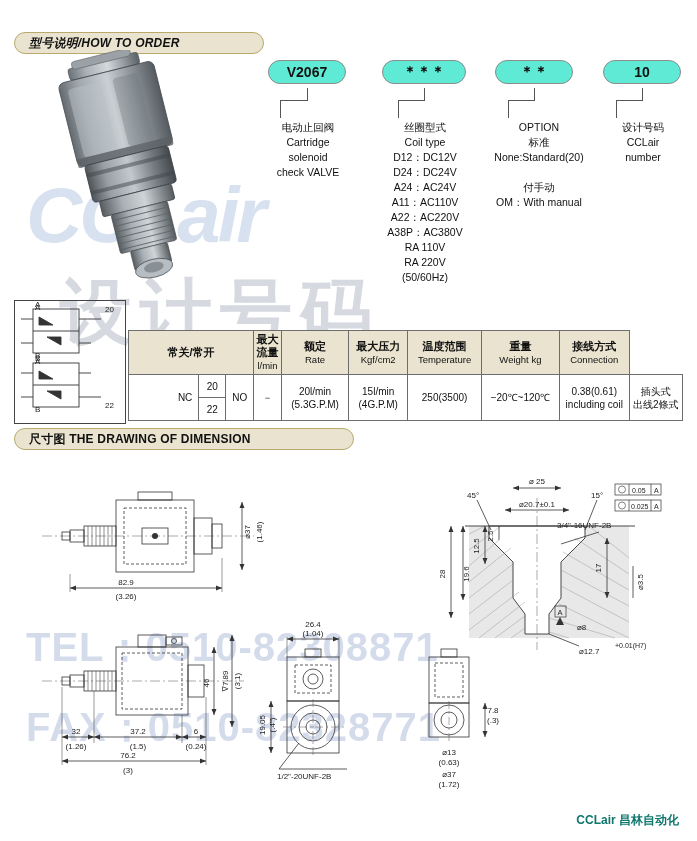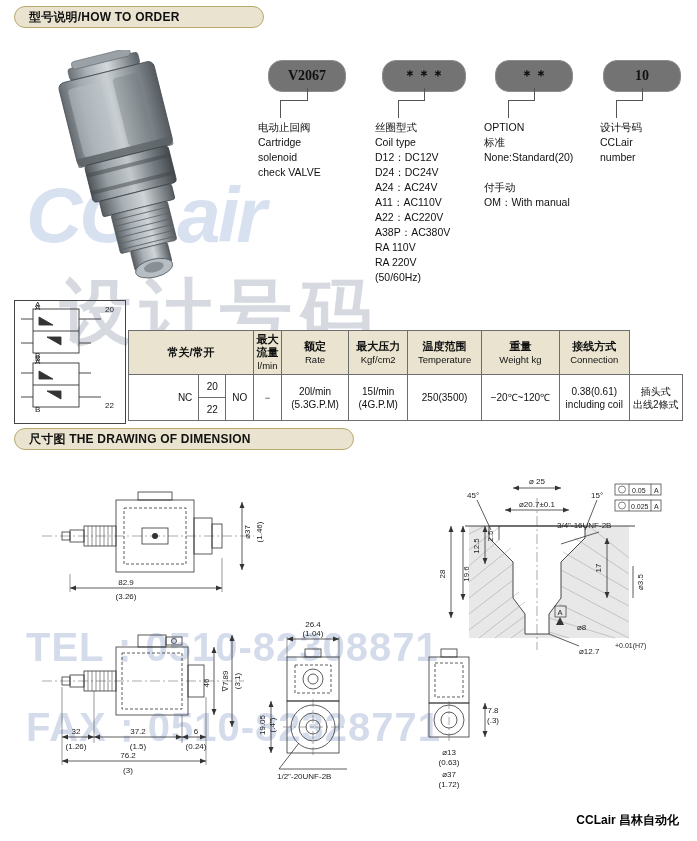--- a/index.html
+++ b/index.html
@@ -30,21 +30,21 @@
     border-radius: 11px;
     display: flex;
     align-items: center;
     padding: 0 14px;
     box-sizing: border-box;
     font-size: 12px;
     font-weight: bold;
     color: #111;
     letter-spacing: 0.2px;
   }
-  #sec-how { left: 14px; top: 6px; width: 250px; }
+  #sec-how { left: 14px; top: 32px; width: 250px; font-style: italic; }
   #sec-dim { left: 14px; top: 428px; width: 340px; }
 
   
   .wm {
     position: absolute;
     color: rgba(150,170,205,0.30);
     font-weight: bold;
     pointer-events: none;
     white-space: nowrap;
   }
@@ -78,45 +78,44 @@
   .photo {
     position: absolute;
     left: 40px; top: 50px;
     width: 190px; height: 250px;
   }
   .photo svg { display: block; }
 
   
   .code-box {
     position: absolute;
-    height: 32px;
+    height: 24px;
     border: 1px solid #8c8c8c;
     border-radius: 14px;
-    background: #737373;
+    background: #5eead4;
     display: flex;
     align-items: center;
     justify-content: center;
     font-size: 14px;
     font-weight: bold;
     color: #111;
     box-sizing: border-box;
-    font-family: Liberation Serif, serif;
   }
   .code-line {
     position: absolute;
     background: #555;
   }
   .vline { width: 1px; }
   .hline { height: 1px; }
 
   .code-desc {
     position: absolute;
     font-size: 10.5px;
     line-height: 15px;
-    text-align: left;
+    text-align: center;
     color: #111;
   }
 
   
   .sym-box {
     position: absolute;
     left: 14px; top: 300px;
     width: 110px; height: 122px;
     border: 1px solid #444;
     background: transparent;
@@ -161,21 +160,21 @@
   }
   .dwg svg { display: block; }
   #dwg-area { left: 14px; top: 458px; width: 670px; height: 355px; }
 
   .footer-brand {
     position: absolute;
     right: 18px;
     top: 812px;
     font-size: 12px;
     font-weight: bold;
-    color: #000000;
+    color: #0f766e;
   }
 </style>
 </head>
 <body>
 
 <div class="page">
 
   <div class="wm" id="wm-cclair">CCLair</div>
   <div class="wm" id="wm-cn">设计号码</div>
   <div class="wm" id="wm-tel">TEL：0510-82308871</div>

